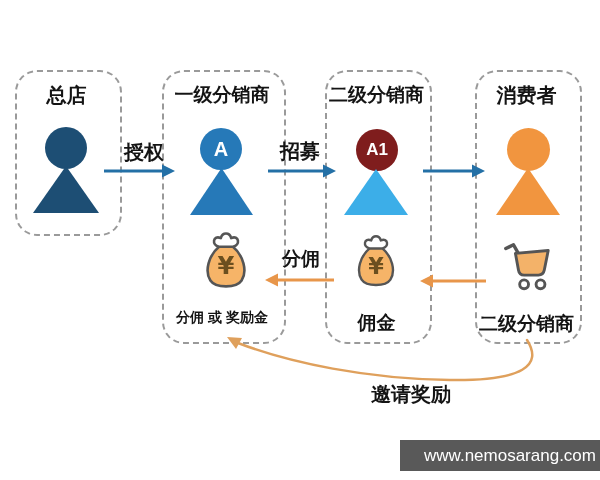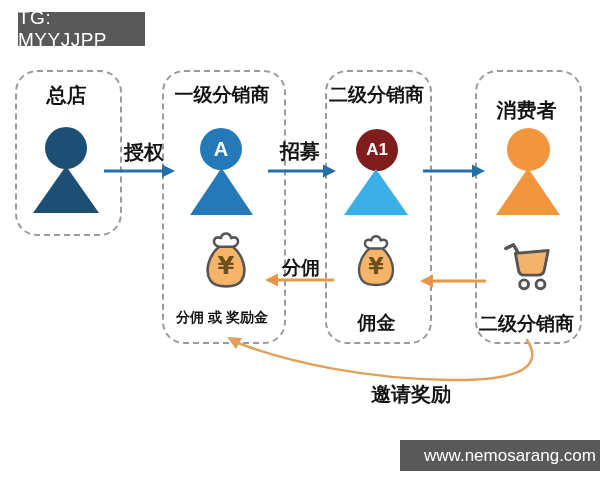--- a/index.html
+++ b/index.html
@@ -20,21 +20,21 @@
   #box-hq{left:15px;top:70px;width:103px;height:162px;}
   #box-l1{left:162px;top:70px;width:120px;height:270px;}
   #box-l2{left:325px;top:70px;width:103px;height:270px;}
   #box-consumer{left:475px;top:70px;width:103px;height:270px;}
   .node-title{
     position:absolute;text-align:center;font-weight:700;line-height:1.1;
   }
   #title-hq{left:15px;top:84px;width:103px;font-size:20px;}
   #title-l1{left:162px;top:85px;width:120px;font-size:19px;}
   #title-l2{left:325px;top:85px;width:103px;font-size:19px;}
-  #title-consumer{left:475px;top:84px;width:103px;font-size:20px;margin-top:15px;}
+  #title-consumer{left:475px;top:84px;width:103px;font-size:20px;}
   .person-head{
     position:absolute;border-radius:50%;
     display:flex;align-items:center;justify-content:center;
     color:#ffffff;font-weight:700;
   }
   .person-body{
     position:absolute;
     clip-path:polygon(50% 0, 0 100%, 100% 100%);
   }
   #head-hq{left:45px;top:127px;width:42px;height:42px;}
@@ -54,30 +54,29 @@
   }
   #reward-l1{left:156px;top:309px;width:132px;font-size:14px;}
   #reward-l2{left:325px;top:310px;width:103px;font-size:19px;}
   #reward-consumer{left:475px;top:311px;width:103px;font-size:19px;}
   .edge-label{
     position:absolute;text-align:center;font-weight:700;white-space:nowrap;
   }
   #label-authorize{left:104px;top:139px;width:80px;font-size:20px;}
   #label-recruit{left:260px;top:138px;width:80px;font-size:20px;}
   #label-promote{left:412px;top:138px;width:80px;font-size:20px;}
-  #label-commission{left:261px;top:246px;width:80px;font-size:19px;margin-top:9px;}
+  #label-commission{left:261px;top:246px;width:80px;font-size:19px;}
   #label-invite{left:331px;top:381px;width:160px;font-size:20px;}
   #arrow-layer{position:absolute;left:0;top:0;width:600px;height:480px;pointer-events:none;}
 </style>
 </head>
 <body>
 
 <div id="stage">
 
-  <div class="banner top">TG: MYYJJPP</div>
   <div class="banner bottom">www.nemosarang.com</div>
 
   <div class="node-box" id="box-hq"></div>
   <div class="node-box" id="box-l1"></div>
   <div class="node-box" id="box-l2"></div>
   <div class="node-box" id="box-consumer"></div>
 
   <div class="node-title" id="title-hq">总店</div>
   <div class="node-title" id="title-l1">一级分销商</div>
   <div class="node-title" id="title-l2">二级分销商</div>

